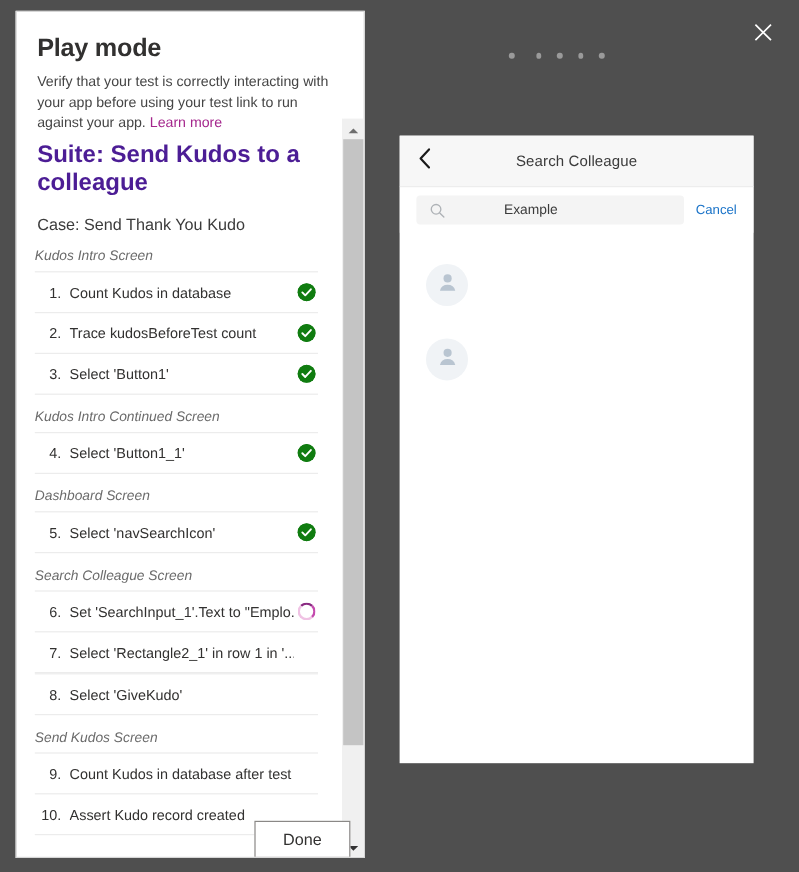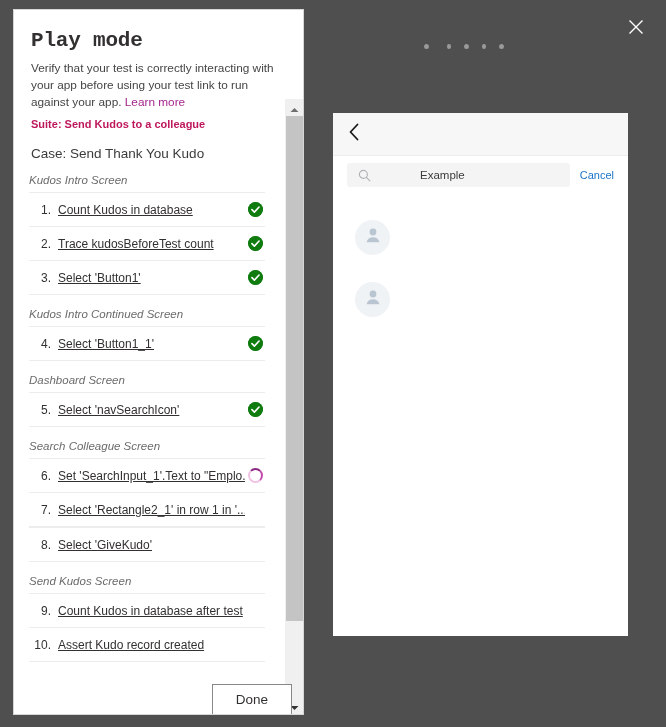--- a/index.html
+++ b/index.html
@@ -68,57 +68,57 @@
 
   
   #play-panel{
     position:absolute;left:13px;top:9px;width:291px;height:706px;
     background:#ffffff;border:1px solid #d6d6d6;box-sizing:border-box;
     overflow:hidden;
   }
   #panel-head{padding:18px 17px 0 17px;}
   #panel-title{
     font-size:21px;color:#323130;font-weight:600;letter-spacing:-.2px;
-    margin:0 0 6px 0;line-height:26px;font-family:Liberation Mono, monospace;
+    margin:0 0 6px 0;line-height:26px;
   }
   #panel-sub{
     font-size:11.8px;color:#454545;line-height:17px;margin:0;
   }
   #learn-more{color:#a4268c;cursor:pointer;}
 
   
   #scroll-region{
     position:absolute;left:0;top:89px;right:0;bottom:0;
   }
   #scroll-content{
     position:absolute;left:0;top:0;width:273px;bottom:0;
     padding:0 0 0 0;box-sizing:border-box;overflow:hidden;
   }
   #suite-title{
-    font-size:11px;font-weight:600;color:#be185d;
+    font-size:20px;font-weight:600;color:#4c1d95;
     margin:19px 0 0 17px;
   }
   #case-title{
     font-size:13.5px;color:#3b3b3b;margin:16px 0 0 17px;
   }
   .group-label{
     font-size:11.5px;color:#6b6b6b;margin:13px 0 6px 15px;font-style:italic;
   }
   .step-row{
     height:33px;border-top:1px solid #ececec;
     display:flex;align-items:center;
     margin-left:15px;margin-right:22px;
   }
   .step-row .num{
     font-size:12px;color:#323130;width:22px;text-align:right;
     flex:0 0 auto;
   }
   .step-row .txt{
     font-size:12px;color:#323130;margin-left:7px;flex:1 1 auto;
-    white-space:nowrap;overflow:hidden;text-decoration:underline;
+    white-space:nowrap;overflow:hidden;
   }
   .step-row .stat{width:20px;flex:0 0 auto;display:flex;align-items:center;justify-content:center;}
   .step-last{border-bottom:1px solid #ececec;}
 
   
   .check{width:15px;height:15px;border-radius:50%;background:#107c10;display:block;}
   .spinner{
     width:15px;height:15px;border-radius:50%;
     border:2px solid #f0c2e4;border-top-color:#8a2a82;border-right-color:#c44aae;
     box-sizing:border-box;display:block;
@@ -173,20 +173,21 @@
 <div id="app-canvas">
 
   <div id="app-header">
     <div id="back-chevron">
       <span>
         <svg width="12" height="18" viewBox="0 0 12 18" aria-hidden="true">
           <path d="M9.5 1.5 L2.5 9 L9.5 16.5" stroke="#1a1a1a" stroke-width="1.8" fill="none" stroke-linecap="round" stroke-linejoin="round"></path>
         </svg>
       </span>
     </div>
+    <div id="app-title">Search Colleague</div>
   </div>
 
   <div id="search-row">
     <div id="search-box">
       <span id="search-icon-wrap">
         <svg width="13" height="13" viewBox="0 0 14 14" aria-hidden="true">
           <circle cx="5.8" cy="5.8" r="4.3" stroke="#aeb2b6" stroke-width="1.2" fill="none"></circle>
           <path d="M9.1 9.1 L12.8 12.8" stroke="#aeb2b6" stroke-width="1.2" fill="none" stroke-linecap="round"></path>
         </svg>
       </span>

